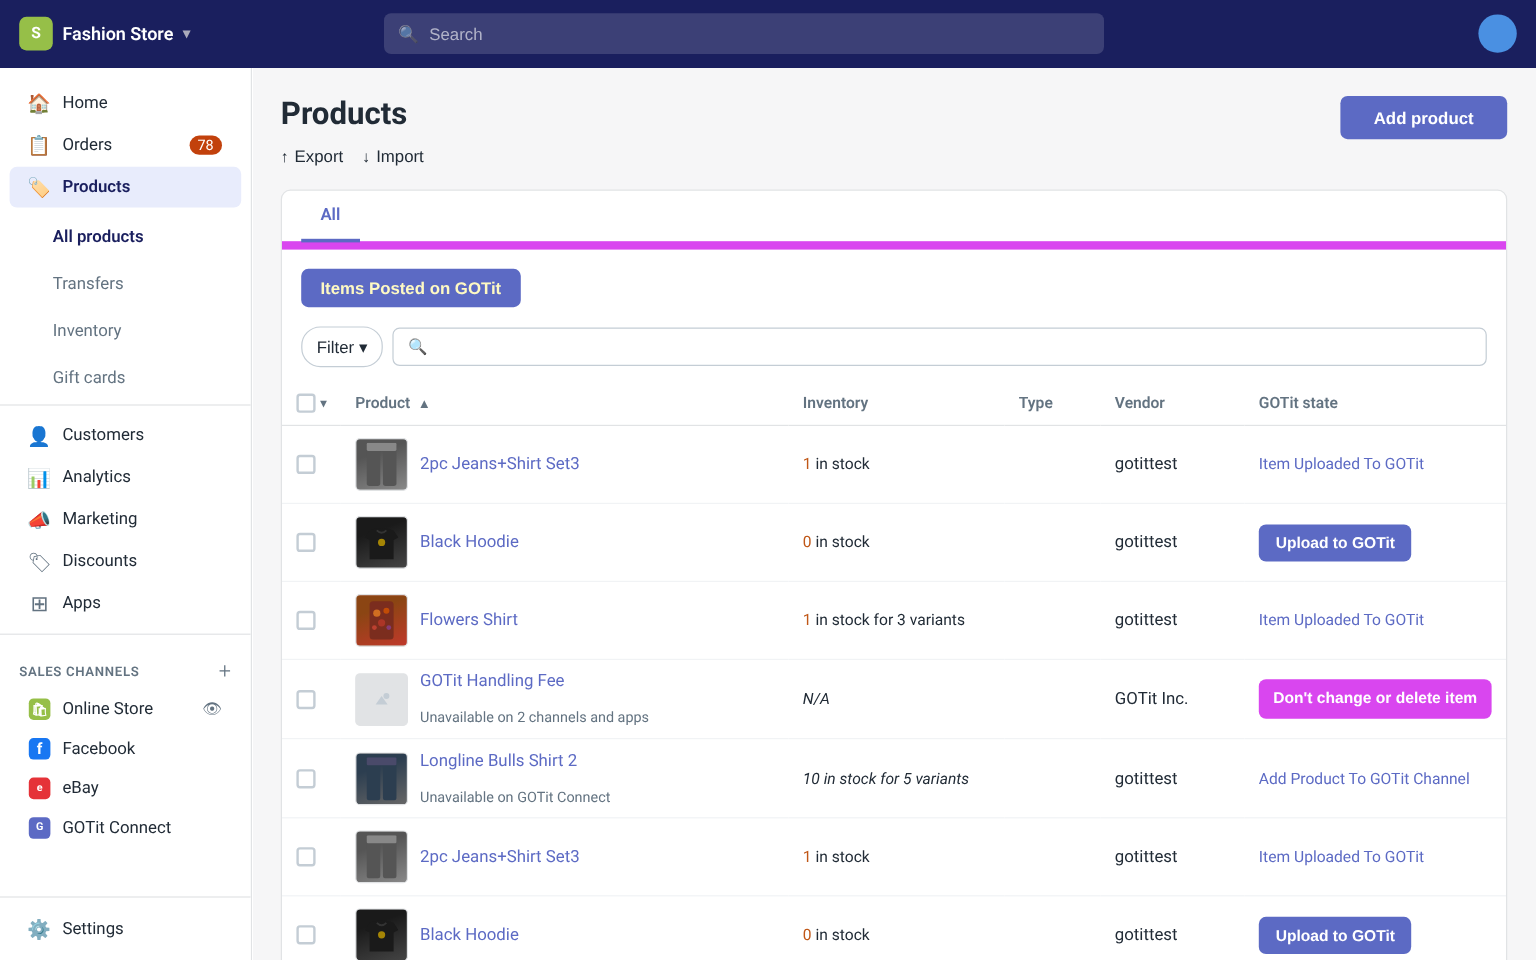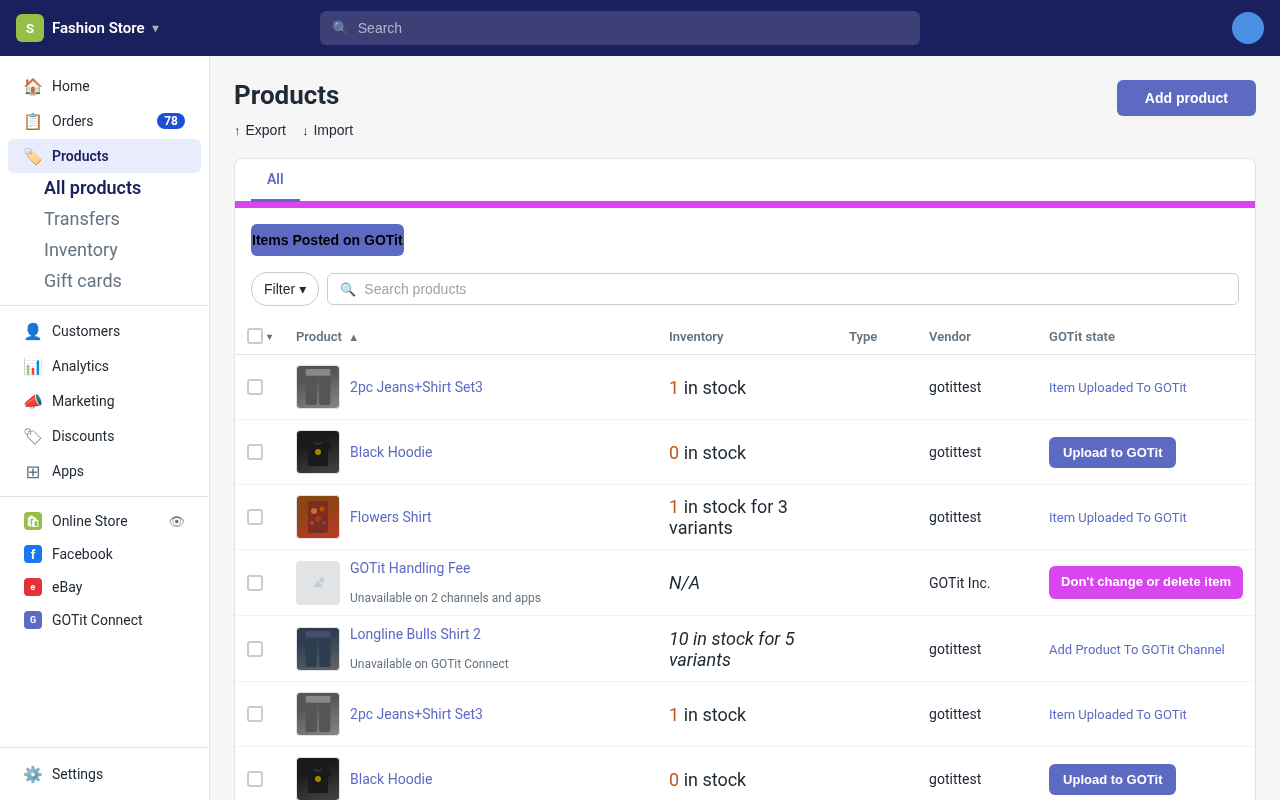--- a/index.html
+++ b/index.html
@@ -56,25 +56,25 @@
       display: flex; align-items: center; gap: 10px;
       padding: 8px 16px;
       cursor: pointer; color: #212b36; text-decoration: none;
       border-radius: 6px; margin: 1px 8px;
       font-size: 14px;
     }
     .sidebar-item.active { background: #e8ecfc; color: #1a1f5e; font-weight: 600; }
     .sidebar-icon { width: 18px; height: 18px; display: flex; align-items: center; justify-content: center; color: #637381; flex-shrink: 0; font-size: 16px; }
     .sidebar-item.active .sidebar-icon { color: #1a1f5e; }
     .sidebar-badge {
-      margin-left: auto; background: #1d4ed8; color: #fff; border-radius: 10px;
-      padding: 1px 7px; font-size: 12px; font-weight: 700;
+      margin-left: auto; background: #c2410c; color: #fff; border-radius: 10px;
+      padding: 1px 7px; font-size: 12px; font-weight: 400;
     }
     .sidebar-sub-item {
-      display: block; padding: 3px 16px 6px 0; cursor: pointer; color: #637381; font-size: 18px;
+      display: block; padding: 16px 16px 6px 0; cursor: pointer; color: #637381; font-size: 14px;
       border-radius: 4px; margin: 1px 8px 1px 44px;
     }
     .sidebar-sub-item.active { color: #1a1f5e; font-weight: 600; }
     .sidebar-section-title {
       padding: 12px 16px 4px; font-size: 11px; font-weight: 600; color: #637381; text-transform: uppercase; letter-spacing: 0.05em;
       display: flex; align-items: center; justify-content: space-between;
     }
     .sidebar-section-title .add-btn { cursor: pointer; color: #637381; font-size: 18px; font-weight: 300; }
     .divider { border: none; border-top: 1px solid #e1e3e5; margin: 8px 0; }
     .sales-channel-item {
@@ -123,22 +123,22 @@
       padding: 12px 16px; cursor: pointer; font-size: 14px; color: #637381;
       border-bottom: 3px solid transparent; margin-bottom: -1px;
     }
     .tab.active { color: #5c6ac4; border-bottom-color: #5c6ac4; font-weight: 600; }
 
     
     .gotit-filter-row {
       padding: 16px;
     }
     .btn-gotit-items {
-      background: #5c6ac4; color: #000000; border: none; border-radius: 6px;
-      padding: 8px 1px; font-size: 14px; font-weight: 600; cursor: pointer;
+      background: #5c6ac4; color: #fef9c3; border: none; border-radius: 6px;
+      padding: 8px 16px; font-size: 14px; font-weight: 600; cursor: pointer;
     }
 
     
     .filter-row {
       display: flex; align-items: center; gap: 8px;
       padding: 0 16px 12px;
     }
     .btn-filter {
       display: flex; align-items: center; gap: 4px;
       border: 1px solid #c4cdd5; background: #fff; border-radius: 16px;
@@ -175,21 +175,21 @@
     .product-cell { display: flex; align-items: center; gap: 10px; }
     .product-thumb {
       width: 44px; height: 44px; border-radius: 4px; border: 1px solid #e1e3e5;
       background: #f6f6f7; overflow: hidden; flex-shrink: 0;
       display: flex; align-items: center; justify-content: center;
     }
     .product-thumb svg { width: 28px; height: 36px; }
     .product-name { color: #5c6ac4; text-decoration: none; font-size: 14px; }
     .product-subtext { font-size: 12px; color: #637381; margin-top: 15px; }
 
-    .inv-stock { font-size: 18px; }
+    .inv-stock { font-size: 13px; }
     .inv-orange { color: #c05717; }
     .inv-normal { color: #212b36; font-style: italic; }
 
     .btn-upload-gotit {
       background: #5c6ac4; color: white; border: none; border-radius: 6px;
       padding: 8px 14px; font-size: 13px; font-weight: 600; cursor: pointer; white-space: nowrap;
     }
 
     .btn-dont-change {
       background: #d946ef; color: white; border: none; border-radius: 6px;
@@ -285,20 +285,24 @@
       <span class="sidebar-icon">🏷</span>
       <span>Discounts</span>
     </div>
     <div class="sidebar-item">
       <span class="sidebar-icon" style="font-size:18px">⊞</span>
       <span>Apps</span>
     </div>
 
     <hr class="divider">
 
+    <div class="sidebar-section-title">
+      <span>SALES CHANNELS</span>
+      <span class="add-btn">+</span>
+    </div>
     <div class="sales-channel-item">
       <div class="channel-icon ch-store">🛍</div>
       <span>Online Store</span>
       <span class="channel-eye">👁</span>
     </div>
     <div class="sales-channel-item">
       <div class="channel-icon ch-fb" style="font-size:13px;font-weight:bold">f</div>
       <span>Facebook</span>
     </div>
     <div class="sales-channel-item">
@@ -347,21 +351,20 @@
         <button class="btn-gotit-items">Items Posted on GOTit</button>
       </div>
 
       <div class="filter-row">
         <button class="btn-filter">
           <span>Filter</span>
           <span>▾</span>
         </button>
         <div class="search-products">
           <span style="color:#9ca3af;font-size:13px">🔍</span>
-          <input type="text" placeholder="Search products" style="">
         </div>
       </div>
 
       <table class="products-table">
         <thead>
           <tr>
             <th class="col-check">
               <div style="display:flex;align-items:center;gap:4px;">
                 <div class="checkbox-header"></div>
                 <span class="topnav-chevron" style="color:#637381;font-size:10px;">▾</span>

